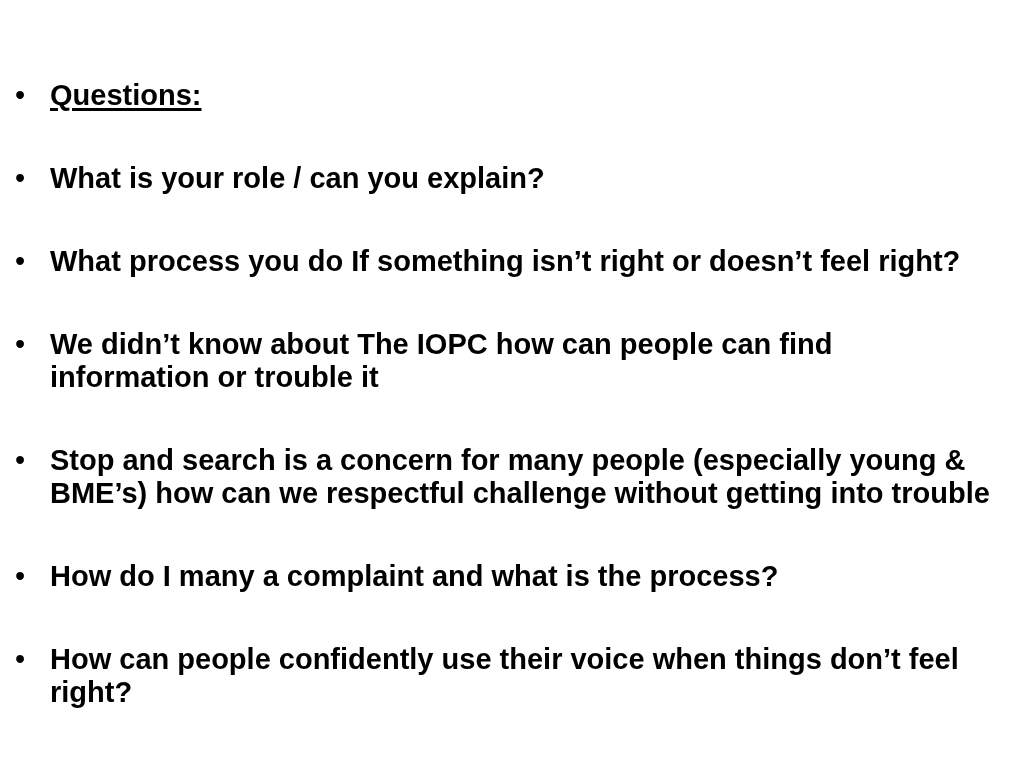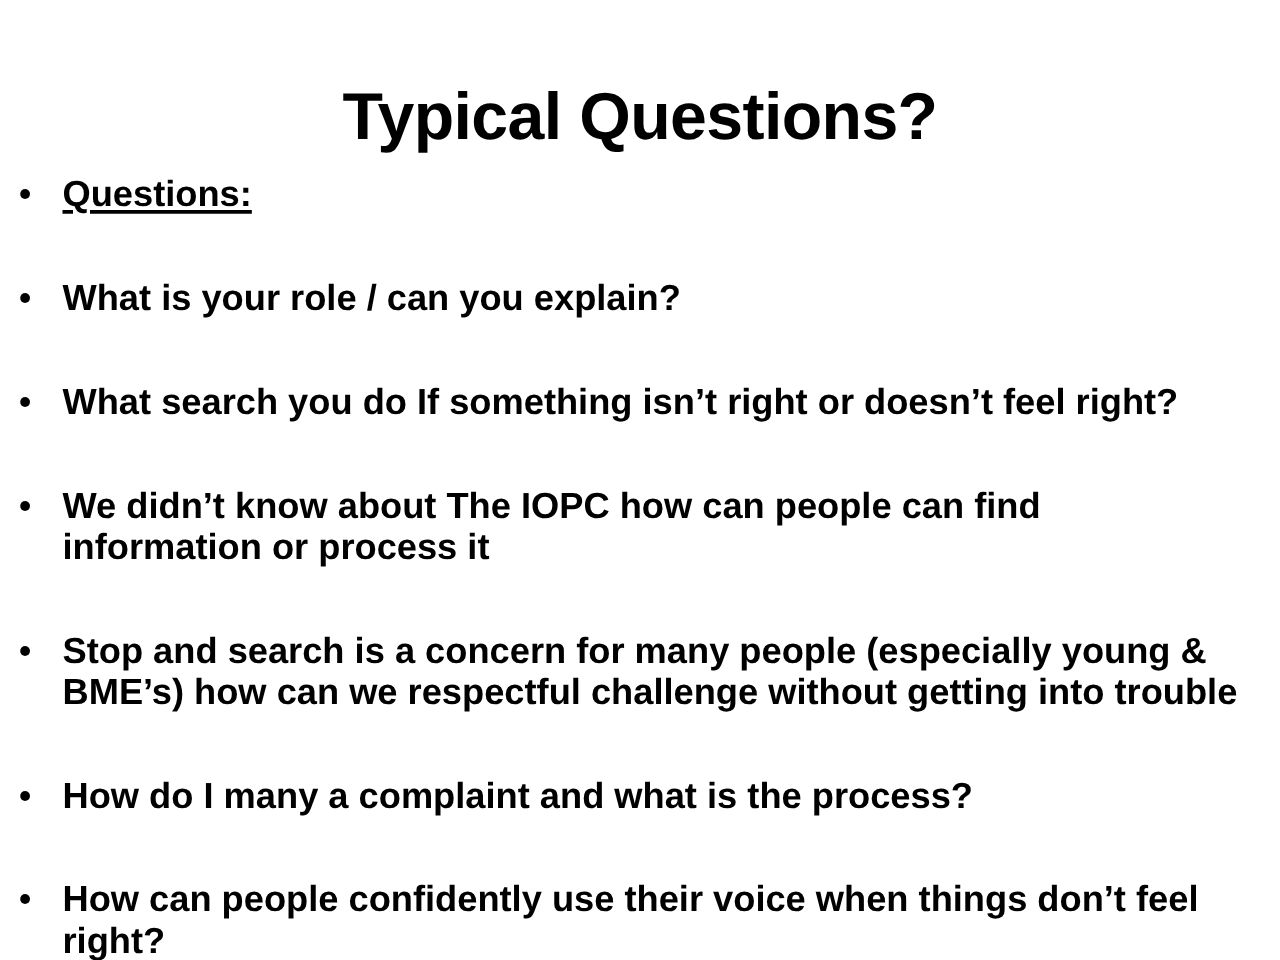--- a/index.html
+++ b/index.html
@@ -63,38 +63,37 @@
     font-weight: bold;
     text-decoration: underline;
     text-decoration-thickness: 3px;
     text-underline-offset: 3px;
   }
 </style>
 </head>
 <body>
 
 <div class="slide">
-  <h1 class="slide-title">Typical Questions?</h1>
 
   <ul class="bullets">
     <li>
       <span class="dot">•</span>
       <span class="text heading">Questions:</span>
     </li>
     <li>
       <span class="dot">•</span>
       <span class="text">What is your role / can you explain?</span>
     </li>
     <li>
       <span class="dot">•</span>
-      <span class="text">What search you do If something isn’t right or doesn’t feel right?</span>
+      <span class="text">What process you do If something isn’t right or doesn’t feel right?</span>
     </li>
     <li>
       <span class="dot">•</span>
-      <span class="text">We didn’t know about The IOPC how can people can find information or process it</span>
+      <span class="text">We didn’t know about The IOPC how can people can find information or trouble it</span>
     </li>
     <li>
       <span class="dot">•</span>
       <span class="text">Stop and search is a concern for many people (especially young &amp; BME’s) how can we respectful challenge without getting into trouble</span>
     </li>
     <li>
       <span class="dot">•</span>
       <span class="text">How do I many a complaint and what is the process?</span>
     </li>
     <li>

